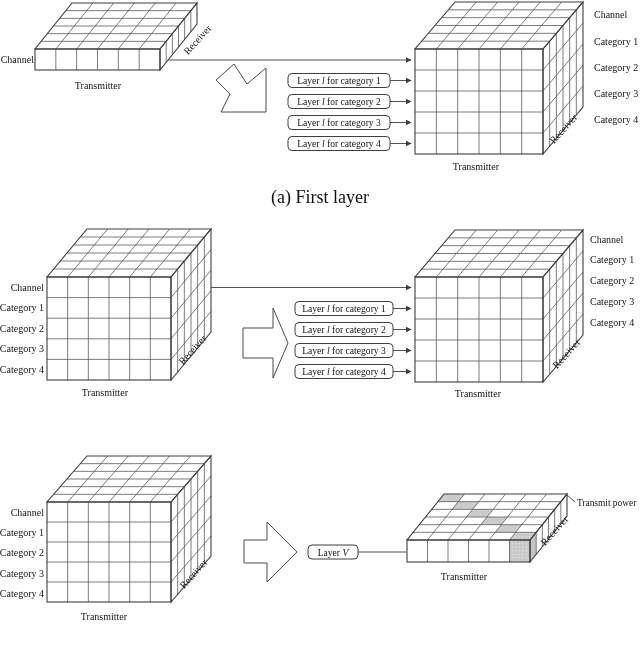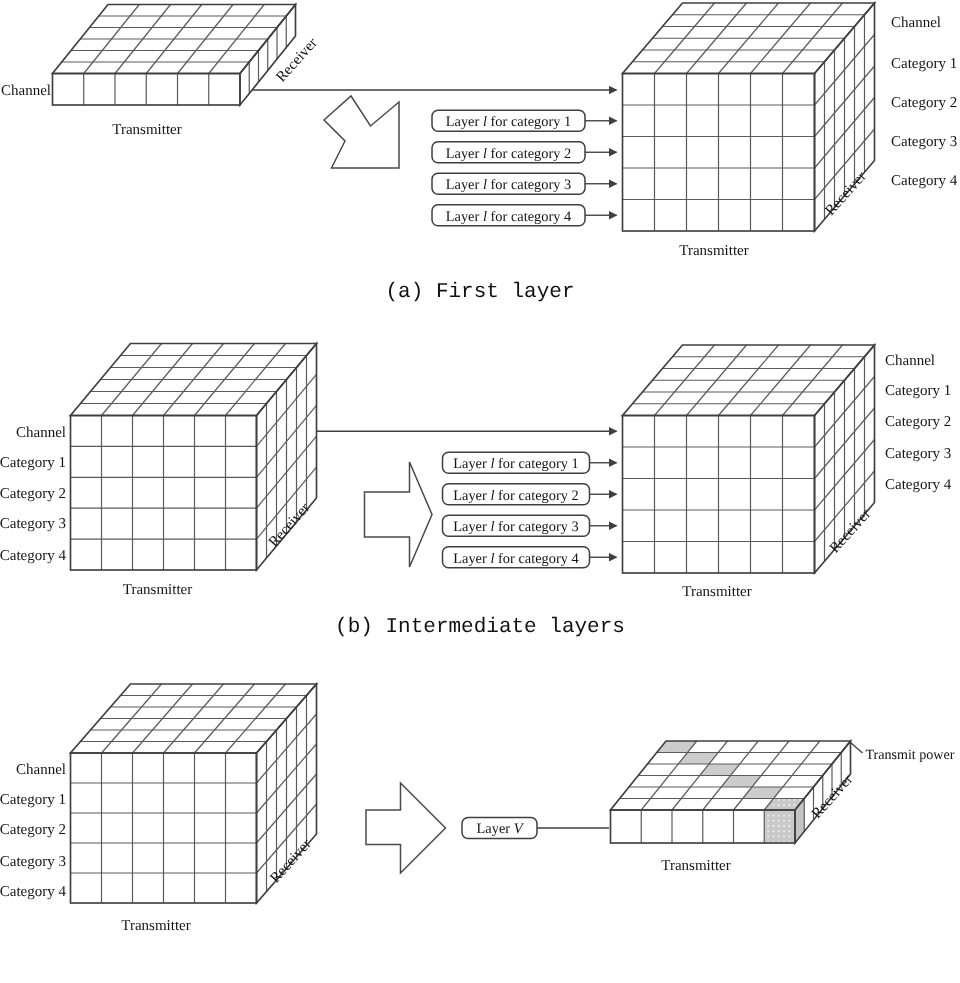--- a/index.html
+++ b/index.html
@@ -8,21 +8,21 @@
   svg{position:absolute;left:0;top:0;}
   svg text{font-family:"Liberation Serif","DejaVu Serif",serif;fill:#141414;}
   .lbl{font-size:10px;}
   .box-t{font-size:9.6px;}
   .small{font-size:9.4px;}
   .mi{font-style:italic;}
   .lbox{fill:#ffffff;stroke:#3f3f3f;stroke-width:1;}
   .conn{stroke:#3f3f3f;stroke-width:0.9;}
   .arrow{fill:#ffffff;stroke:#4a4a4a;stroke-width:1;}
   .caption{position:absolute;left:0;width:640px;text-align:center;
-           font-size:14px;color:#111111;font-family:Liberation Mono, monospace;}
+           font-size:18px;color:#111111;}
   #cap-a{top:187px;} #cap-b{top:410px;} #cap-c{top:630px;}
 </style>
 </head>
 <body>
 
 <div class="page">
 
 <svg width="640" height="655" viewBox="0 0 640 655">
   <defs>
     <marker id="arr" viewBox="0 0 10 10" refX="9" refY="5" markerWidth="6.5" markerHeight="6.5" orient="auto">
@@ -343,15 +343,14 @@
       <text class="box-t" x="333" y="555.5" text-anchor="middle"><tspan>Layer </tspan><tspan class="mi">V</tspan><tspan></tspan></text>
     </g>
 
     <text class="small" x="577" y="506">Transmit power</text>
     <text class="lbl" x="464" y="580" text-anchor="middle">Transmitter</text>
     <text class="lbl" x="557" y="533" text-anchor="middle" transform="rotate(-48 557 533)">Receiver</text>
   </g>
 </svg>
 
 <div class="caption" id="cap-a"><span>(a) First layer</span><span class="mi"></span><span></span></div>
-<div class="caption" id="cap-b"><span>(b) Intermediate layers</span><span class="mi"></span><span></span></div>
 
 </div>
 
 </body></html>

